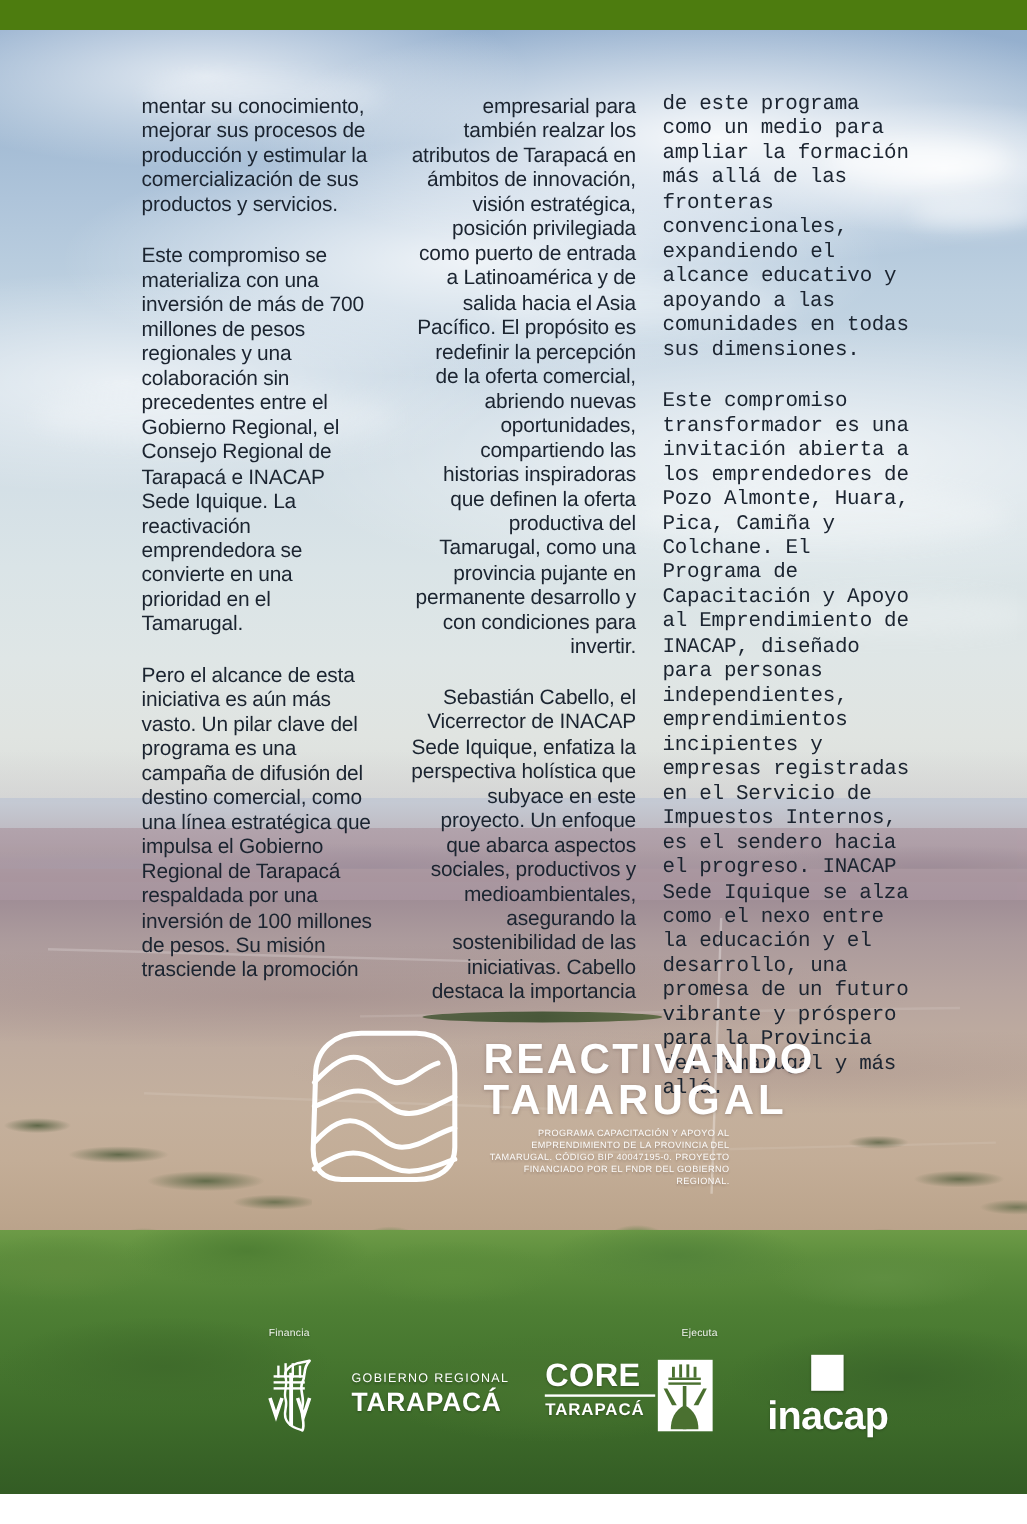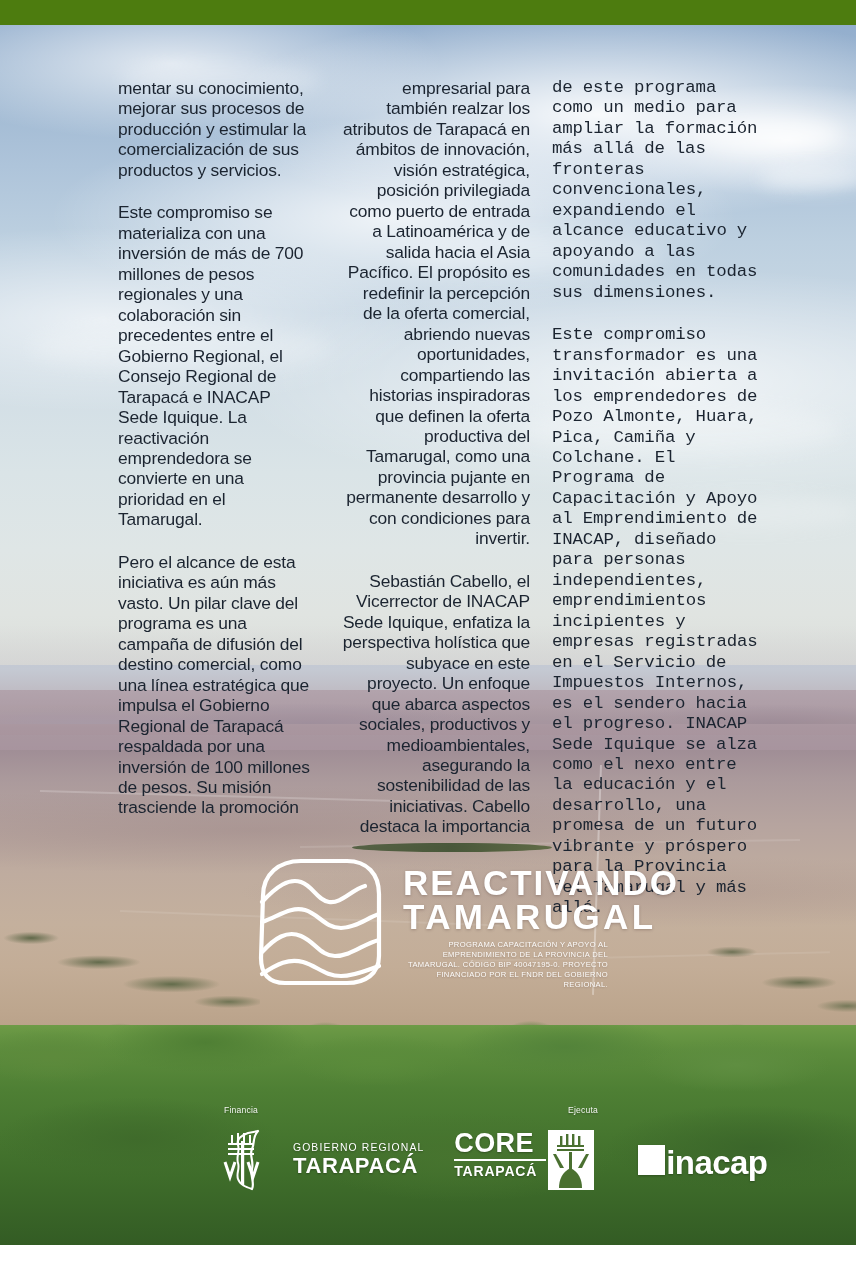--- a/index.html
+++ b/index.html
@@ -246,21 +246,21 @@
   .core-words .big{
     font-size:27px;font-weight:700;letter-spacing:.4px;
     text-shadow:0 1px 2px rgba(0,0,0,.3);
   }
   .core-rule{height:2px;background:#fff;margin:2px 0 3px 0;width:92px;}
   .core-words .small{
     font-size:14px;font-weight:700;letter-spacing:.8px;
     text-shadow:0 1px 2px rgba(0,0,0,.3);
   }
   .core-mark{width:46px;height:60px;margin-left:2px;flex:0 0 auto;}
-  .logo-inacap{display:flex;align-items:center;margin-left:44px;}
+  .logo-inacap{display:flex;align-items:center;margin-left:44px;flex-direction:column;}
   .inacap-square{
     width:27px;height:30px;background:#fff;flex:0 0 auto;
     box-shadow:0 1px 2px rgba(0,0,0,.25);
   }
   .inacap-word{
     color:#fff;font-size:33px;font-weight:700;letter-spacing:-.6px;
     line-height:1;margin-left:1px;margin-top:4px;
     text-shadow:0 1px 2px rgba(0,0,0,.28);
   }
 </style>

